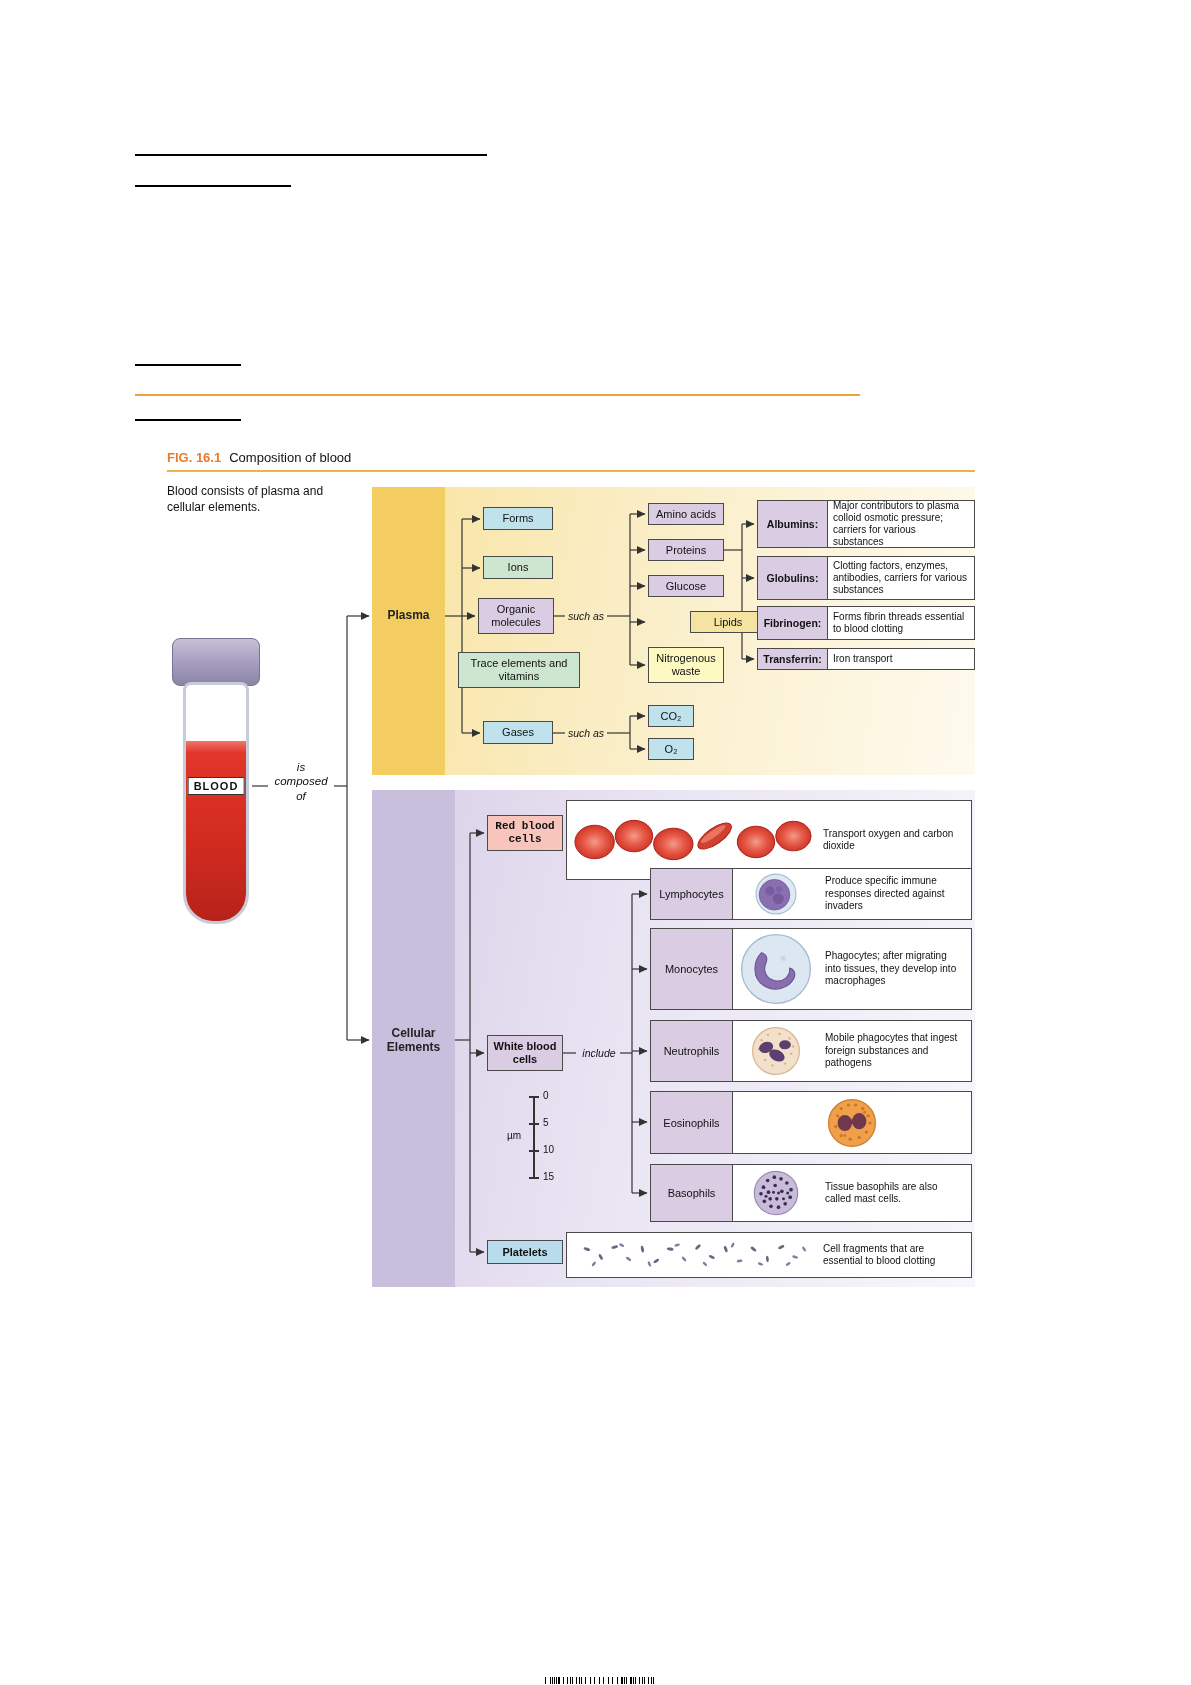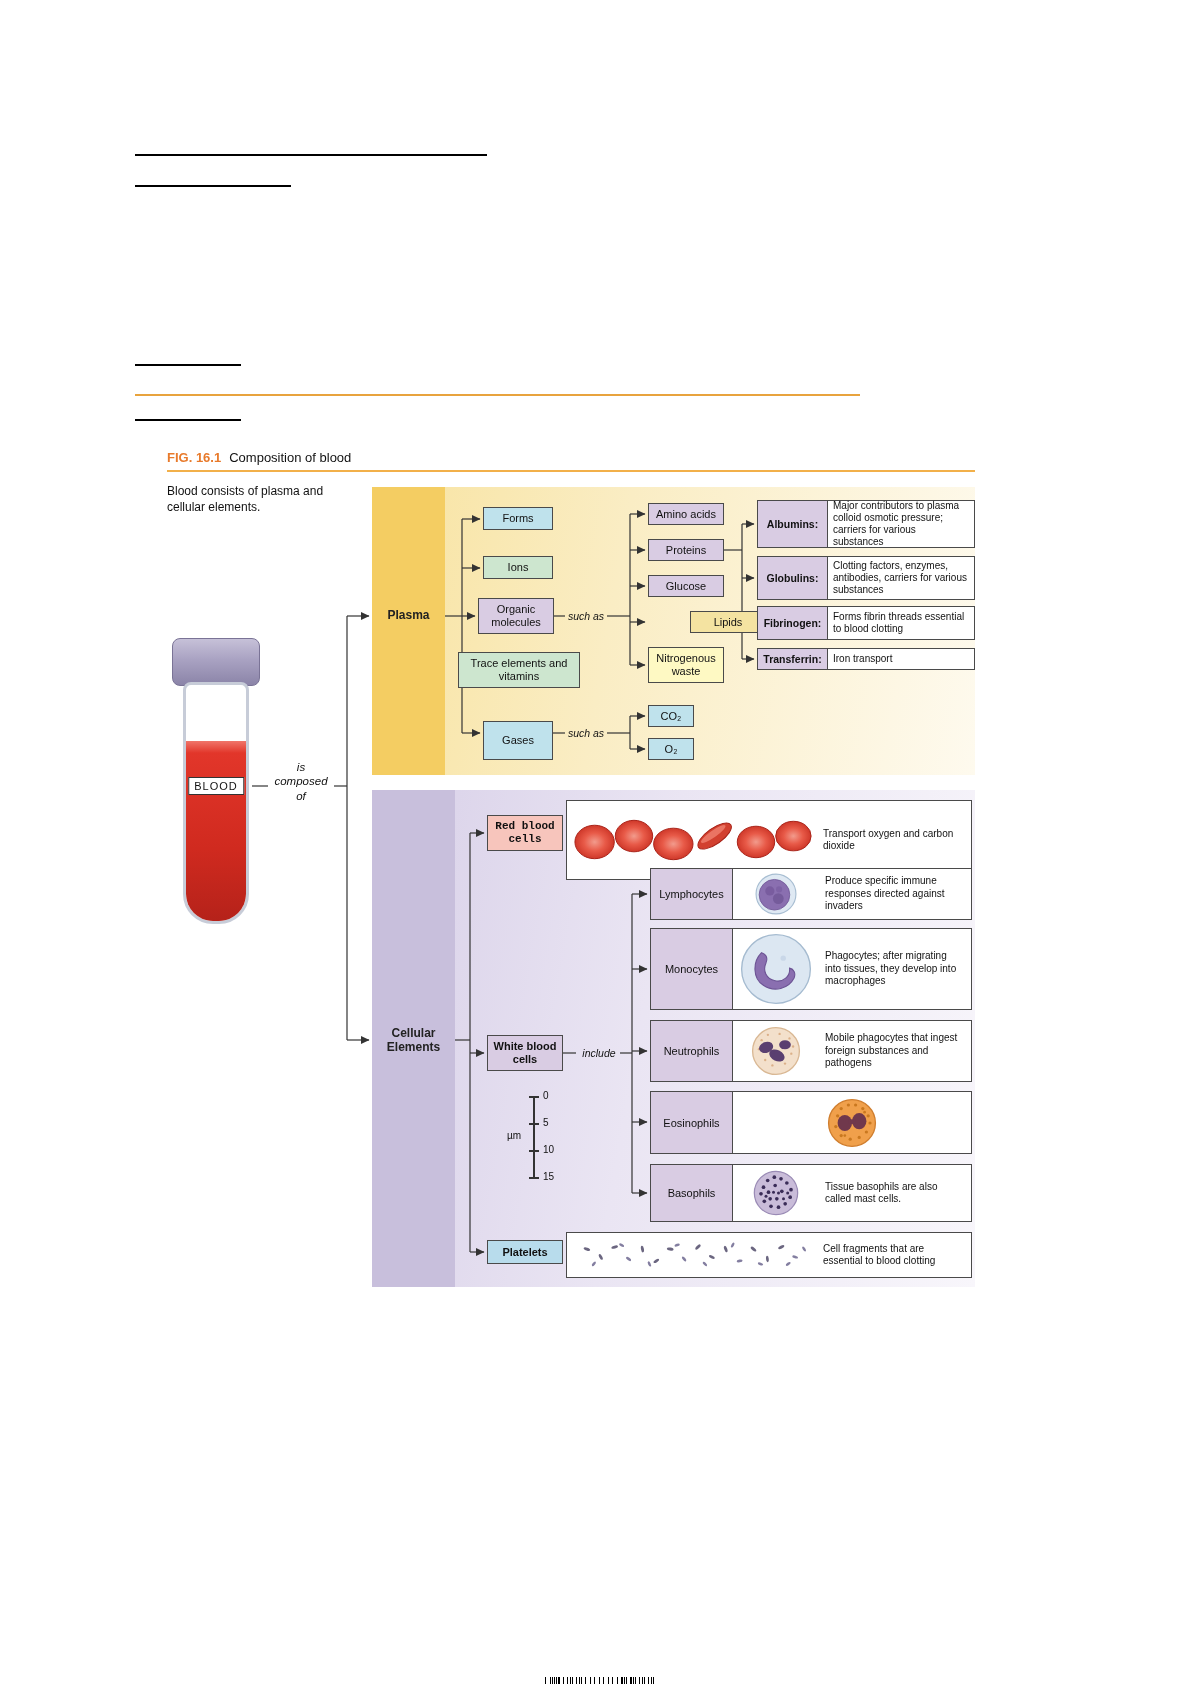--- a/index.html
+++ b/index.html
@@ -56,21 +56,21 @@
 
   .tube { position:absolute; left:166px; top:638px; width:100px; height:292px; }
   .tube-cap { position:absolute; left:6px; top:0; width:88px; height:48px; border-radius:8px;
     background:linear-gradient(180deg,#C6C1D8 0%,#A9A2C2 45%,#8B84A8 100%); border:1px solid #7A7396; }
   .tube-body { position:absolute; left:17px; top:44px; width:66px; height:242px;
     border:3px solid #C7CCD8; border-radius:8px 8px 30px 30px; background:#fff; overflow:hidden; }
   .tube-blood { position:absolute; left:0; right:0; top:56px; bottom:0;
     background:linear-gradient(180deg,#F0756A 0,#E2362A 12px,#D02A1F 60%,#B5221A 100%);
     border-radius:0 0 24px 24px; }
   .blood-label { position:absolute; left:50%; transform:translateX(-50%); top:95px; background:#fff;
-    border:1px solid #333; padding:2px 5px; font-weight:normal; font-size:11px; letter-spacing:1px; white-space:nowrap; }
+    border:1px solid #333; padding:2px 5px; font-weight:bold; font-size:11px; letter-spacing:1px; white-space:nowrap; }
 
   .composed-text { position:absolute; left:268px; top:760px; width:66px; text-align:center;
     font-style:italic; font-size:11.5px; line-height:1.25; }
 
   .scalebar { position:absolute; left:505px; top:1088px; width:70px; height:100px; }
   .sb-line { position:absolute; left:28px; top:8px; width:2px; height:83px; background:#333; }
   .sb-tick { position:absolute; left:24px; width:10px; height:2px; background:#333; }
   .sb-num { position:absolute; left:38px; font-size:10px; }
   .sb-unit { position:absolute; left:2px; top:42px; font-size:10px; }
 
@@ -170,21 +170,21 @@
   <div class="composed-text pre">is
 composed
 of</div>
 
   <div class="branch-label" style="left:372px;top:608px;width:73px;">Plasma</div>
 
   <div class="fbox bg-blue" style="left:483px;top:507px;width:70px;height:23px;">Forms</div>
   <div class="fbox bg-green" style="left:483px;top:556px;width:70px;height:23px;">Ions</div>
   <div class="fbox bg-lav" style="left:478px;top:598px;width:76px;height:36px;">Organic molecules</div>
   <div class="fbox bg-green" style="left:458px;top:652px;width:122px;height:36px;">Trace elements and vitamins</div>
-  <div class="fbox bg-blue" style="left:483px;top:721px;width:70px;height:39px;">Gases</div>
+  <div class="fbox bg-blue" style="left:483px;top:721px;width:70px;height:23px;">Gases</div>
 
   <div class="such-as" style="left:563px;top:610px;width:46px;">such as</div>
   <div class="such-as" style="left:563px;top:727px;width:46px;">such as</div>
 
   <div class="fbox bg-lav" style="left:648px;top:503px;width:76px;height:22px;">Amino acids</div>
   <div class="fbox bg-lav" style="left:648px;top:539px;width:76px;height:22px;">Proteins</div>
   <div class="fbox bg-lav" style="left:648px;top:575px;width:76px;height:22px;">Glucose</div>
   <div class="fbox bg-yellow" style="left:648px;top:611px;width:76px;height:22px;margin-left:42px;">Lipids</div>
   <div class="fbox bg-bluegray" style="left:648px;top:647px;width:76px;height:36px;">Nitrogenous waste</div>
 

